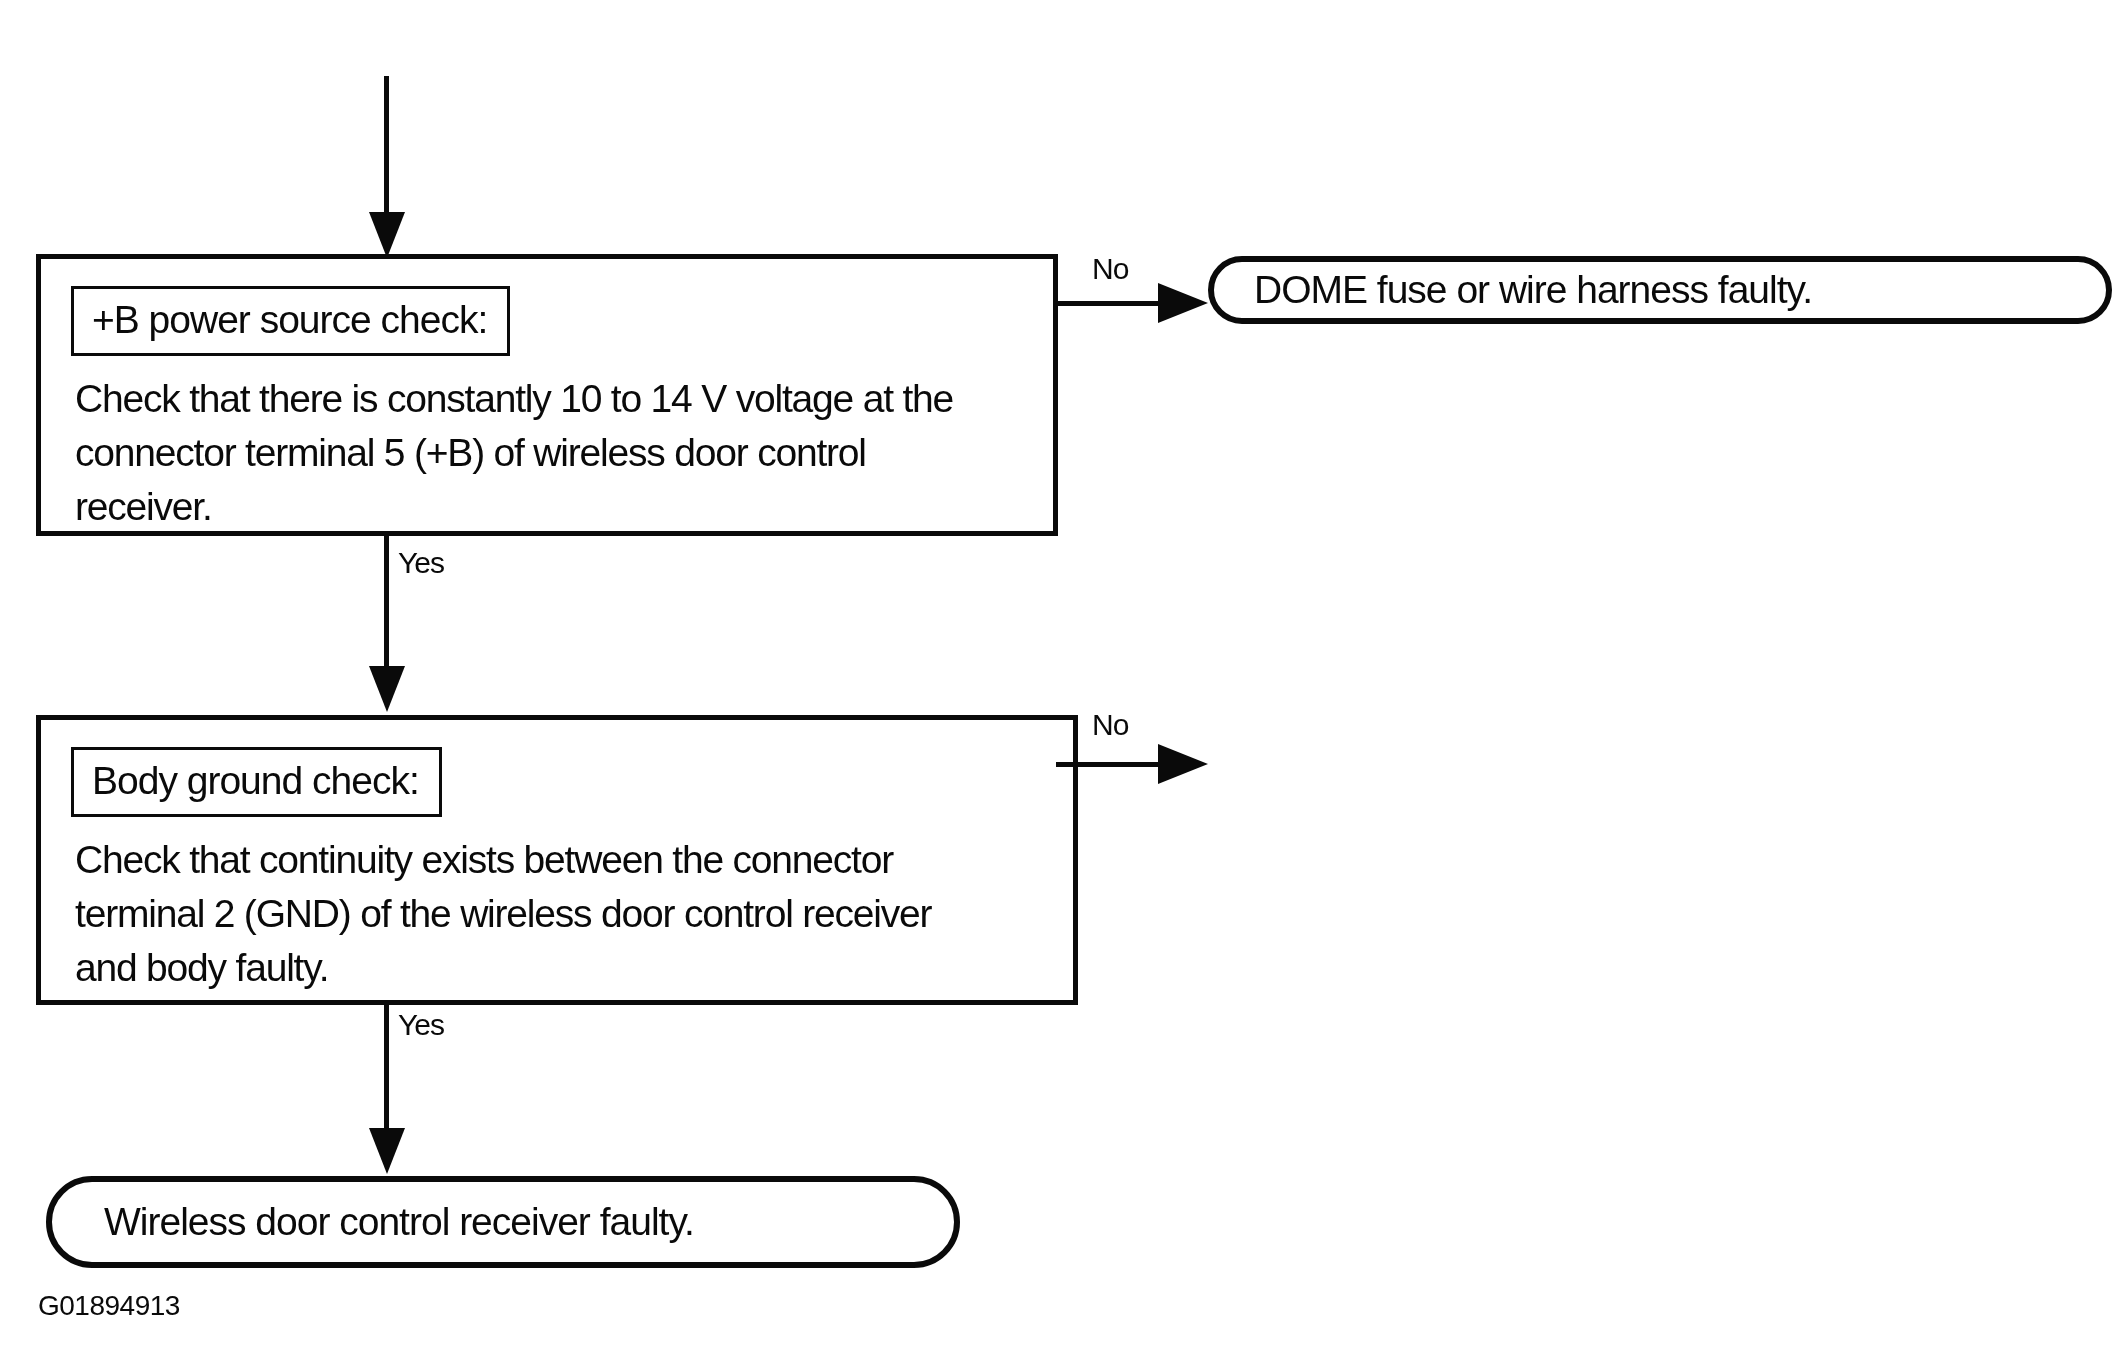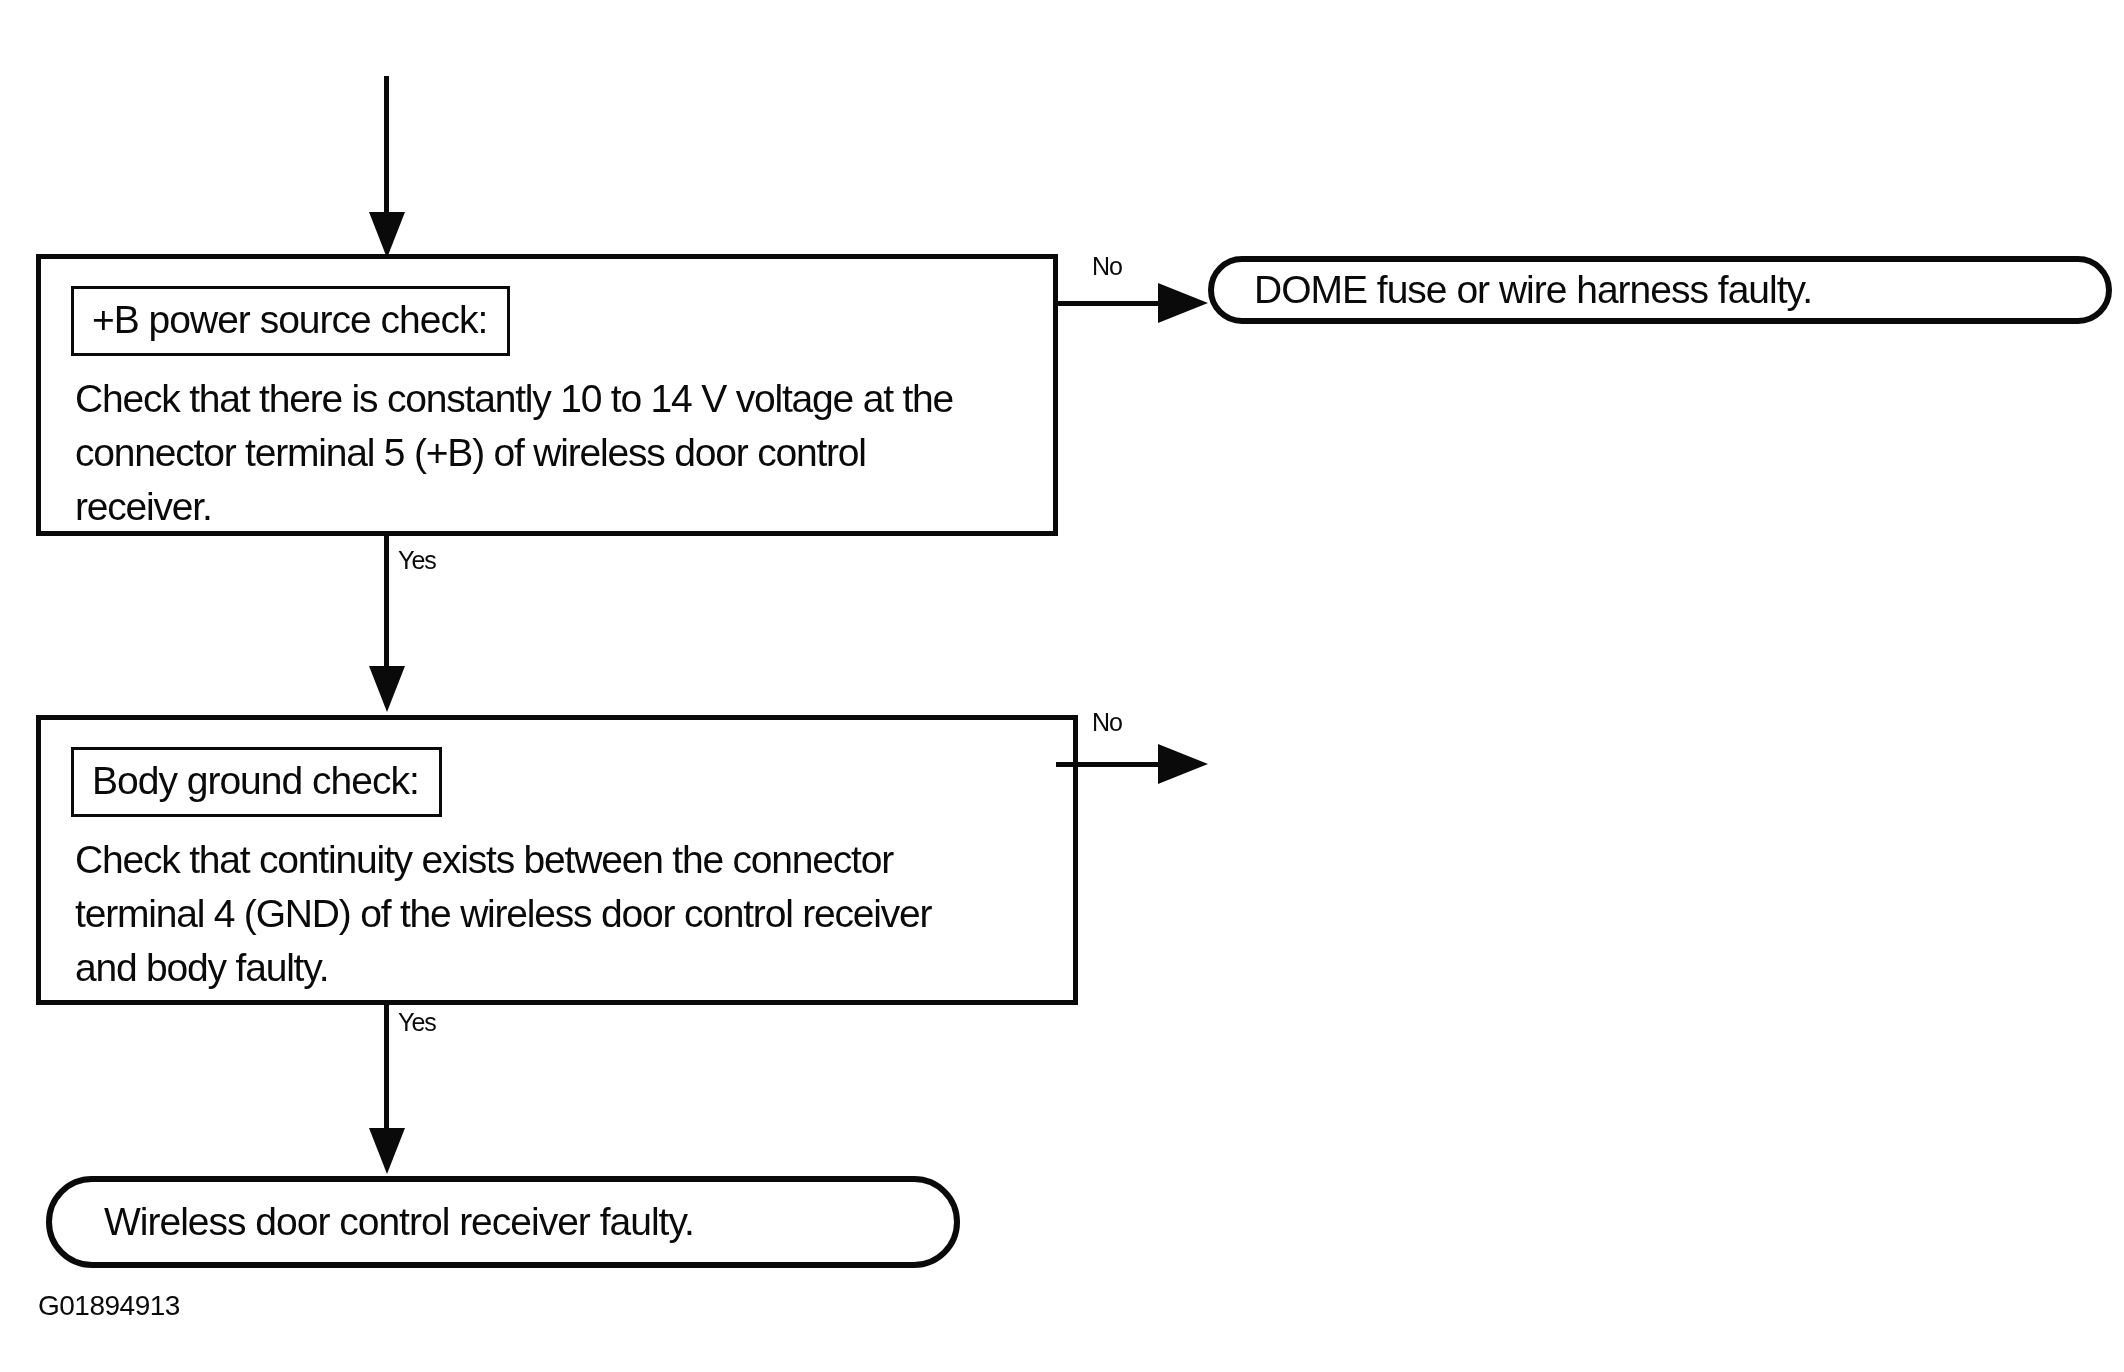--- a/index.html
+++ b/index.html
@@ -81,21 +81,21 @@
     font-size: 39px;
     letter-spacing: -1px;
     line-height: 54px;
   }
   .result-box div {
     white-space: nowrap;
   }
   
   .branch-label {
     position: absolute;
-    font-size: 25px;
+    font-size: 30px;
     letter-spacing: -1px;
   }
   .caption {
     position: absolute;
     font-size: 28px;
     letter-spacing: -0.5px;
   }
 </style>
 </head>
 <body>
@@ -126,21 +126,21 @@
   <div class="branch-label" style="left:398px; top:546px;">Yes</div>
   <div class="vline" style="left:384px; top:536px; height:134px;"></div>
   <div class="arrow-down" style="left:369px; top:666px;"></div>
 
   <div class="proc-box" style="left:36px; top:715px; width:1042px; height:290px;">
     <div class="proc-title">
       <span>Body ground check:</span>
     </div>
     <div class="proc-desc">
       <div>Check that continuity exists between the connector</div>
-      <div>terminal 4 (GND) of the wireless door control receiver</div>
+      <div>terminal 2 (GND) of the wireless door control receiver</div>
       <div>and body faulty.</div>
     </div>
   </div>
 
   <div class="branch-label" style="left:1092px; top:708px;">No</div>
   <div class="hline" style="left:1056px; top:762px; width:106px;"></div>
   <div class="arrow-right" style="left:1158px; top:744px;"></div>
 
   <div class="branch-label" style="left:398px; top:1008px;">Yes</div>
   <div class="vline" style="left:384px; top:1005px; height:126px;"></div>

